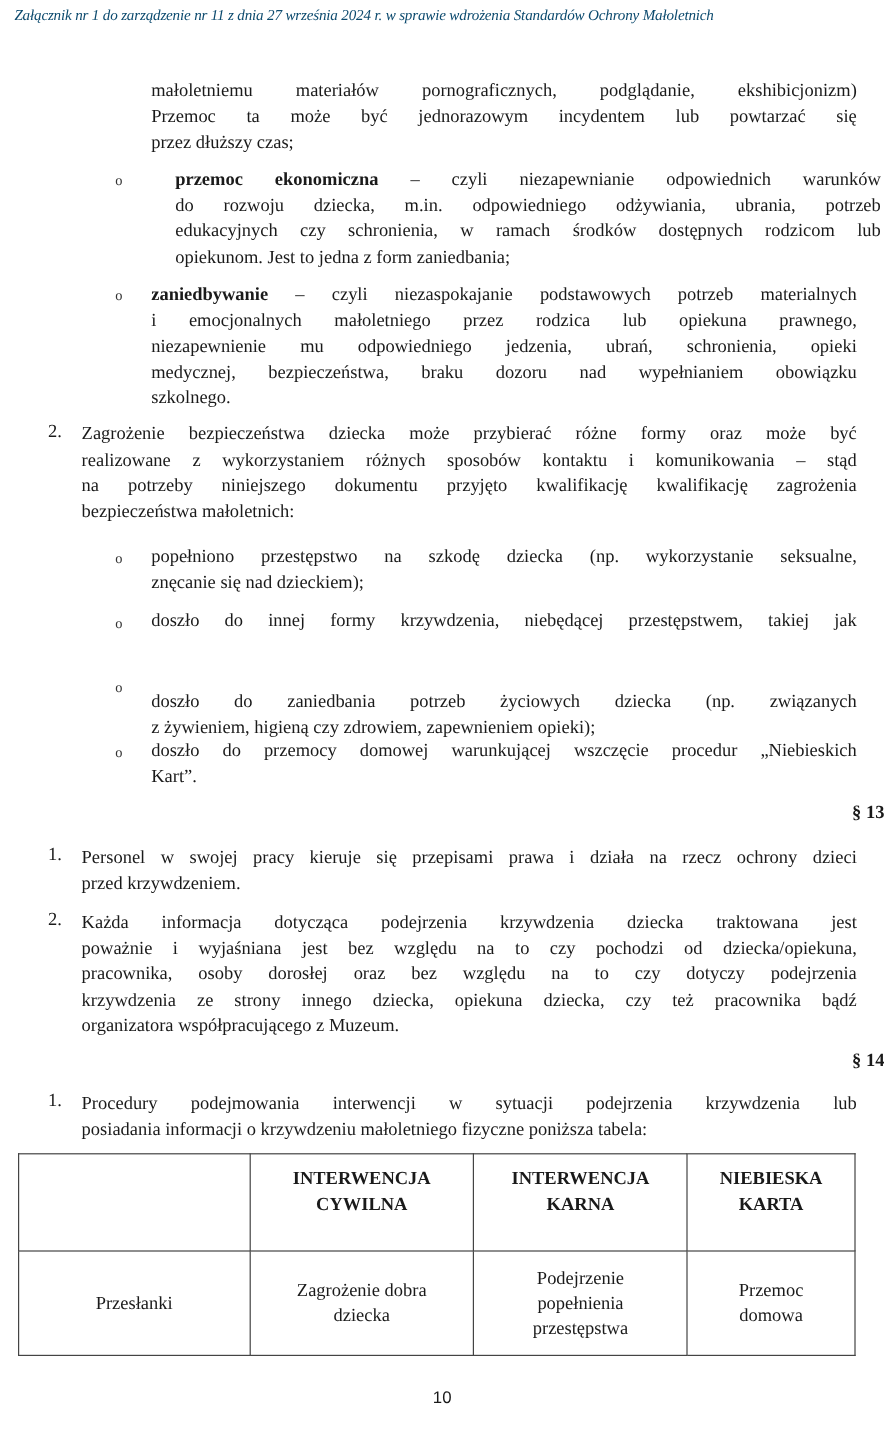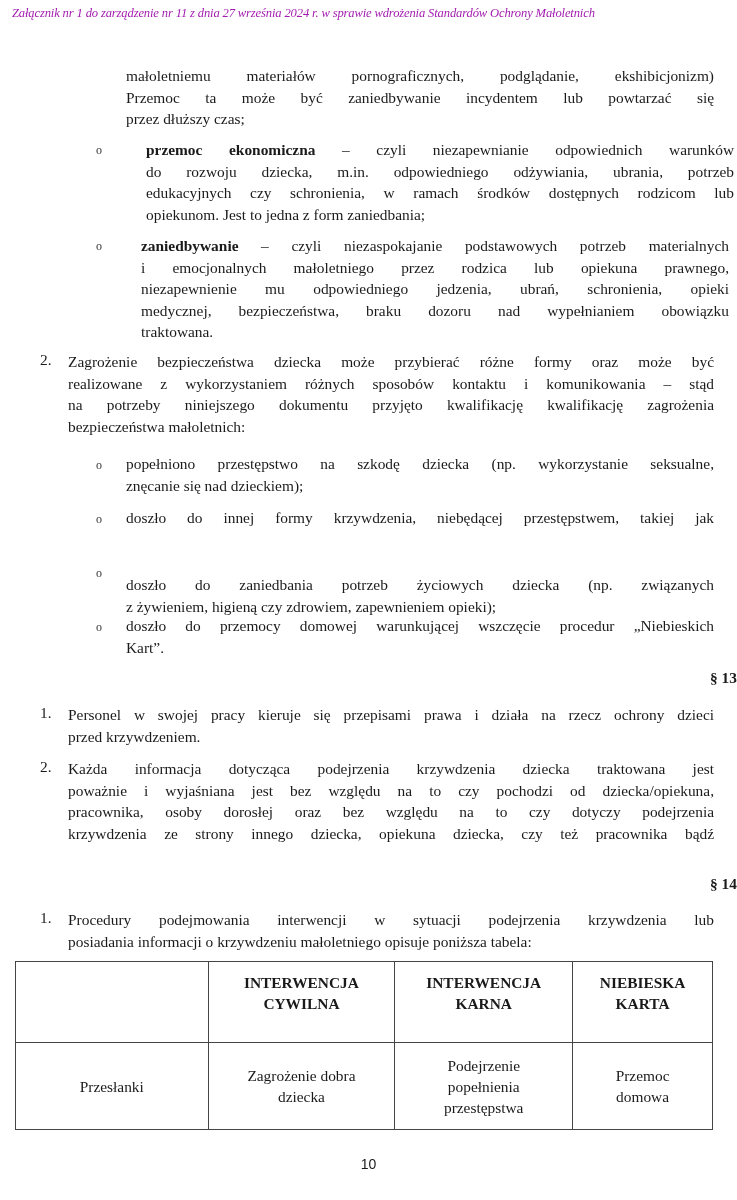--- a/index.html
+++ b/index.html
@@ -1,56 +1,56 @@
 <!DOCTYPE html>
 <html><head>
 <meta charset="utf-8">
 <style>
   html, body { margin: 0; padding: 0; background: #ffffff; }
   body { width: 737px; height: 1200px; position: relative; overflow: hidden; color: #1a1a1a; font-family: "Liberation Serif", "DejaVu Serif", serif; }
-  .header { position: absolute; left: 12px; top: 6px; font-size: 12.6px; font-style: italic; color: #a21caf; white-space: nowrap; letter-spacing: -0.15px; }
+  .header { position: absolute; left: 12px; top: 6px; font-size: 12.6px; font-style: italic; color: #0c4a6e; white-space: nowrap; letter-spacing: -0.15px; }
   .para { position: absolute; font-size: 15.4px; line-height: 21.6px; text-align: justify; }
   .para .ln { display: block; text-align: justify; text-align-last: justify; white-space: nowrap; }
   .para .ln.last { text-align-last: left; }
   .bullet { position: absolute; font-size: 12px; color: #333; }
   .num { position: absolute; font-size: 15.4px; }
   .section { position: absolute; font-size: 15.4px; font-weight: bold; left: 0; width: 737px; text-align: right; }
   b { font-weight: bold; }
   table.proc { position: absolute; left: 15px; top: 961px; width: 698px; border-collapse: collapse; font-size: 15.4px; }
   table.proc td { border: 1.5px solid #444; text-align: center; vertical-align: middle; line-height: 21px; padding: 0 6px; }
   table.proc tr.head td { height: 70px; font-weight: bold; vertical-align: top; padding-top: 10px; }
   table.proc tr.body td { height: 86px; }
   .pagenum { position: absolute; top: 1156px; left: 0; width: 737px; text-align: center; font-family: "Liberation Sans", "DejaVu Sans", sans-serif; font-size: 14px; }
 </style>
 </head>
 <body>
 
 <div class="header">Załącznik nr 1 do zarządzenie nr 11  z dnia 27 września 2024 r. w sprawie wdrożenia Standardów Ochrony Małoletnich</div>
 
 <div class="para" style="left:126px; top:65px; width:588px;">
   <span class="ln">małoletniemu materiałów pornograficznych, podglądanie, ekshibicjonizm)</span>
-  <span class="ln">Przemoc  ta może  być  zaniedbywanie  incydentem  lub  powtarzać  się</span>
+  <span class="ln">Przemoc  ta może  być  jednorazowym  incydentem  lub  powtarzać  się</span>
   <span class="ln last">przez dłuższy czas;</span>
 </div>
 
 <span class="bullet" style="left:96px; top:143px;">o</span>
 <div class="para" style="left:126px; top:139px; width:588px;margin-left:20px;">
   <span class="ln"><b>przemoc ekonomiczna</b><span> – czyli niezapewnianie odpowiednich warunków</span></span>
   <span class="ln">do rozwoju  dziecka,  m.in. odpowiedniego  odżywiania,  ubrania,  potrzeb</span>
   <span class="ln">edukacyjnych czy schronienia, w ramach środków dostępnych rodzicom lub</span>
   <span class="ln last">opiekunom. Jest to jedna z form zaniedbania;</span>
 </div>
 
 <span class="bullet" style="left:96px; top:239px;">o</span>
-<div class="para" style="left:126px; top:235px; width:588px;margin-left:15px;">
+<div class="para" style="left:126px; top:235px; width:588px;">
   <span class="ln"><b>zaniedbywanie</b><span> – czyli niezaspokajanie podstawowych potrzeb materialnych</span></span>
   <span class="ln">i emocjonalnych   małoletniego   przez rodzica   lub   opiekuna   prawnego,</span>
   <span class="ln">niezapewnienie  mu odpowiedniego  jedzenia,  ubrań,  schronienia,  opieki</span>
   <span class="ln">medycznej,  bezpieczeństwa,  braku  dozoru  nad wypełnianiem  obowiązku</span>
-  <span class="ln last">traktowana.</span>
+  <span class="ln last">szkolnego.</span>
 </div>
 
 <span class="num" style="left:40px; top:351px;">2.</span>
 <div class="para" style="left:68px; top:351px; width:646px;">
   <span class="ln">Zagrożenie bezpieczeństwa dziecka może przybierać różne formy oraz może być</span>
   <span class="ln">realizowane z wykorzystaniem różnych sposobów kontaktu i komunikowania – stąd</span>
   <span class="ln">na potrzeby niniejszego dokumentu przyjęto kwalifikację kwalifikację zagrożenia</span>
   <span class="ln last">bezpieczeństwa małoletnich:</span>
 </div>
 
@@ -84,28 +84,29 @@
   <span class="ln">Personel w swojej pracy kieruje się przepisami prawa i działa na rzecz ochrony dzieci</span>
   <span class="ln last">przed krzywdzeniem.</span>
 </div>
 
 <span class="num" style="left:40px; top:758px;">2.</span>
 <div class="para" style="left:68px; top:758px; width:646px;">
   <span class="ln">Każda informacja dotycząca podejrzenia krzywdzenia dziecka traktowana jest</span>
   <span class="ln">poważnie  i wyjaśniana  jest  bez względu  na to czy pochodzi  od dziecka/opiekuna,</span>
   <span class="ln">pracownika,   osoby   dorosłej   oraz bez względu   na to czy dotyczy   podejrzenia</span>
   <span class="ln">krzywdzenia ze strony innego dziecka, opiekuna dziecka, czy też pracownika bądź</span>
+  <span class="ln last">organizatora współpracującego z Muzeum.</span>
 </div>
 
 <div class="section" style="top:875px;">§ 14</div>
 
 <span class="num" style="left:40px; top:909px;">1.</span>
 <div class="para" style="left:68px; top:909px; width:646px;">
   <span class="ln">Procedury  podejmowania  interwencji  w sytuacji  podejrzenia  krzywdzenia  lub</span>
-  <span class="ln last">posiadania informacji o krzywdzeniu małoletniego opisuje poniższa tabela:</span>
+  <span class="ln last">posiadania informacji o krzywdzeniu małoletniego fizyczne poniższa tabela:</span>
 </div>
 
 <table class="proc">
   <colgroup>
     <col style="width:193px">
       <col style="width:187px">
       <col style="width:178px">
       <col style="width:140px">
   </colgroup>
   <tbody>

